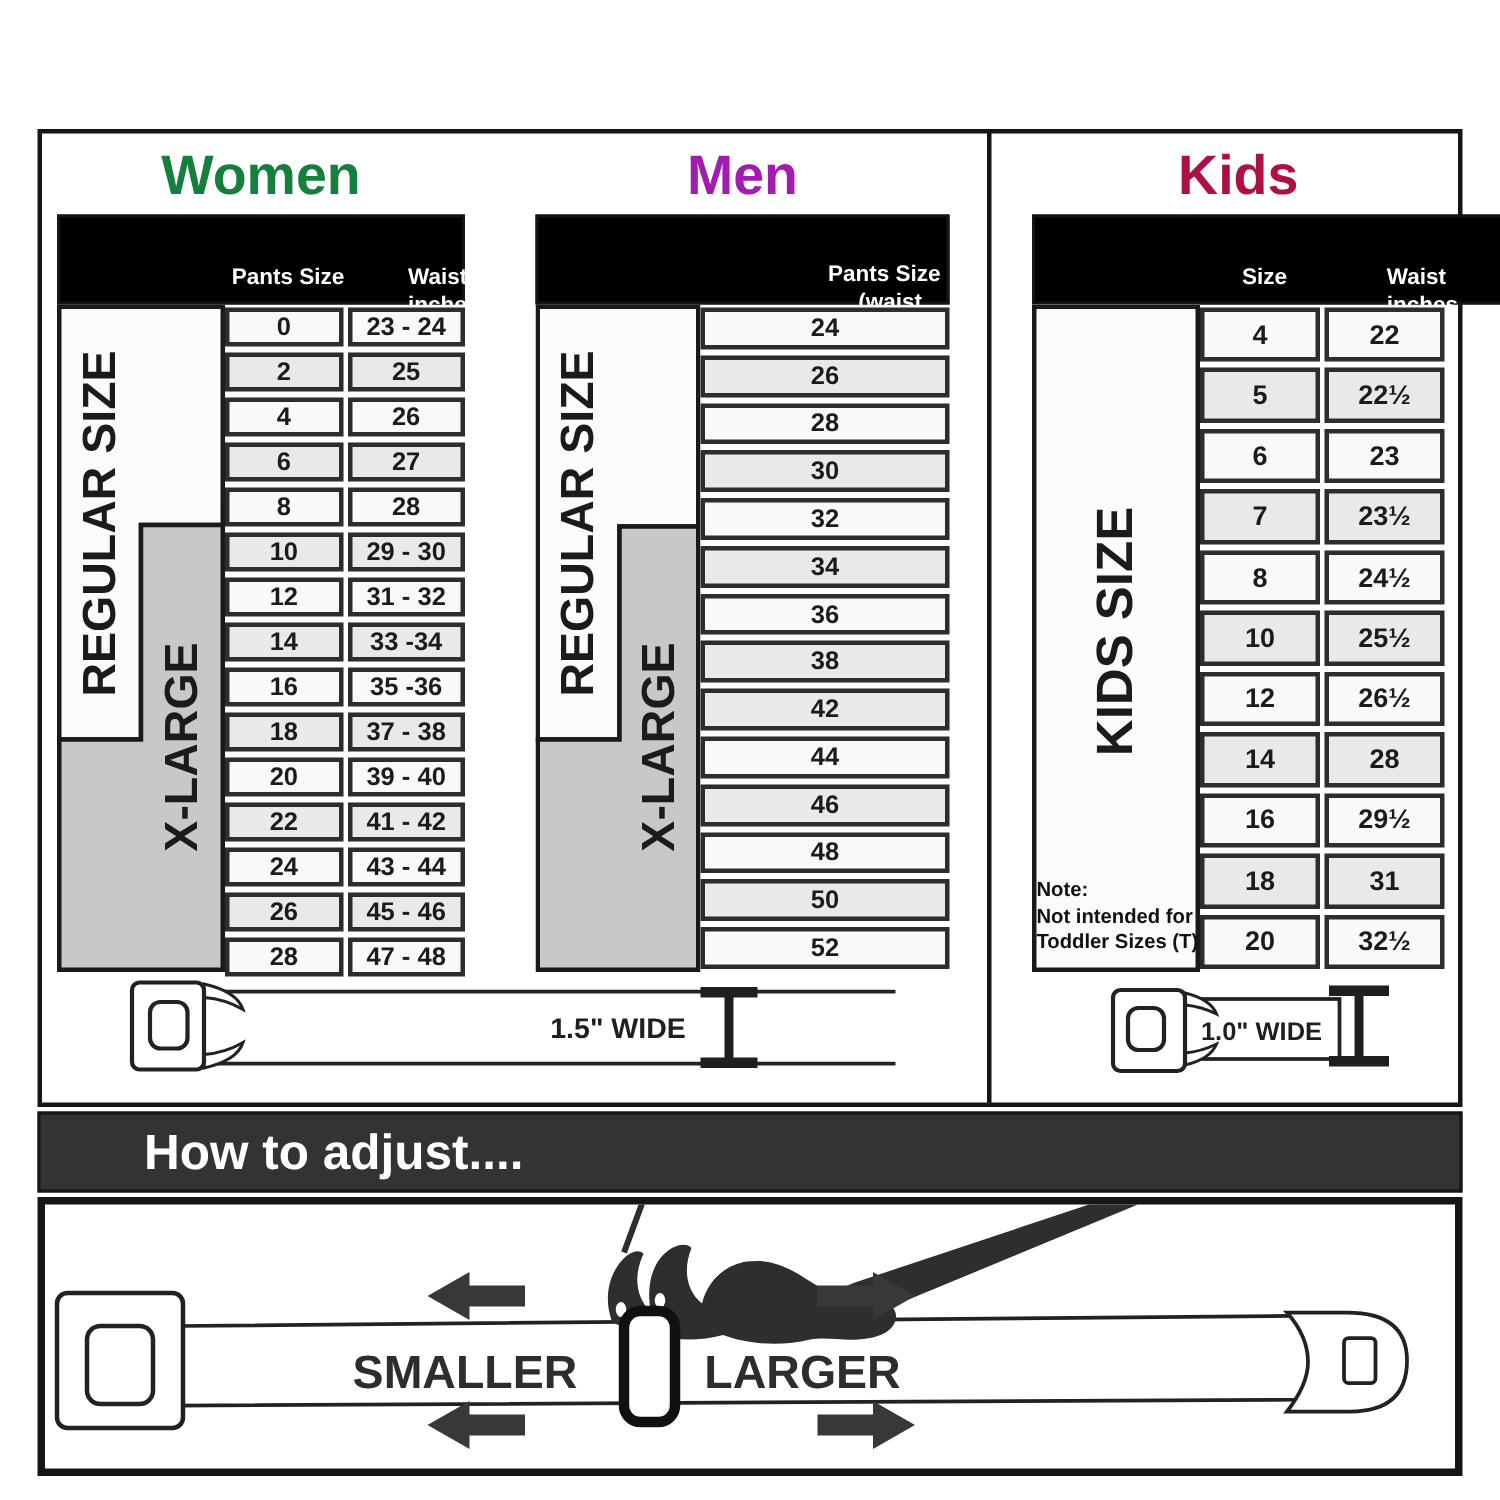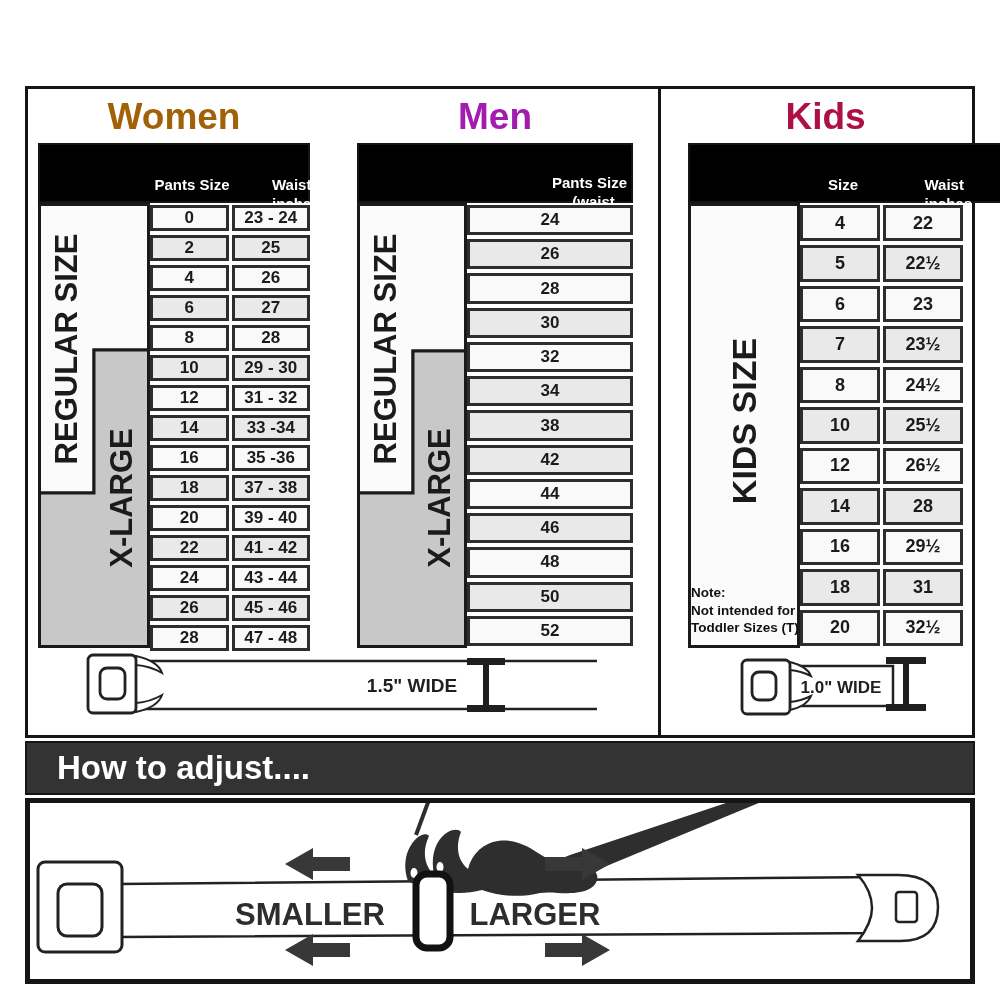--- a/index.html
+++ b/index.html
@@ -24,34 +24,34 @@
          justify-content:center;font-weight:700;font-size:17px;color:#1b1b1b;box-sizing:border-box;}
   .trow.alt .tcell{background:#e9e9e9;}
   .kids-rows .tcell{font-size:18px;}
   
   .kids-label-box{left:688px;top:203px;width:112px;height:445px;background:#fbfbfb;border:3px solid #1a1a1a;}
   .vtext{position:absolute;left:50%;top:215px;transform:translate(-50%,-50%) rotate(-90deg);
          white-space:nowrap;font-size:34px;font-weight:700;color:#1b1b1b;}
   .note{left:691px;top:584px;width:110px;font-size:13.5px;font-weight:700;line-height:1.3;color:#111;}
   
   .adjust-bar{left:25px;top:741px;width:950px;height:54px;background:#333333;border:2px solid #151515;}
-  .adjust-title{color:#fff;font-size:33px;font-weight:700;line-height:50px;padding-left:30px;}
+  .adjust-title{color:#fff;font-size:33px;font-weight:700;line-height:50px;padding-left:30px;margin-left:39px;}
   .illus-box{left:25px;top:798px;width:950px;height:186px;border:5px solid #151515;background:#fff;}
   svg text{font-family:"Liberation Sans","DejaVu Sans",sans-serif;}
 </style>
 </head>
 <body>
 
 <div id="page">
 
 
   <div class="abs main-box"></div>
   <div class="abs divider"></div>
 
-  <div class="abs heading" style="left:38px;top:96px;width:272px;color:#a16207;">Women</div>
+  <div class="abs heading" style="left:38px;top:96px;width:272px;color:#15803d;">Women</div>
   <div class="abs heading" style="left:357px;top:96px;width:276px;color:#a21caf;">Men</div>
   <div class="abs heading" style="left:688px;top:96px;width:275px;color:#ad1043;">Kids</div>
 
   <div class="abs thead" style="left:38px;top:143px;width:272px;height:60px;">
     <span style="left:102px;width:100px;bottom:6px;">Pants Size</span>
     <span style="left:192px;width:80px;bottom:6px;"><span>Waist</span><br><span>inches</span></span>
   </div>
 
   <svg class="abs" style="left:38px;top:203px;" width="112" height="445" viewBox="0 0 112 445">
     <polygon points="1.5,1.5 110.5,1.5 110.5,147 56,147 56,290 1.5,290" fill="#fbfbfb" stroke="#1a1a1a" stroke-width="3"></polygon>
@@ -145,20 +145,23 @@
         <div class="tcell">28</div>
       </div>
       <div class="trow alt">
         <div class="tcell">30</div>
       </div>
       <div class="trow">
         <div class="tcell">32</div>
       </div>
       <div class="trow alt">
         <div class="tcell">34</div>
+      </div>
+      <div class="trow">
+        <div class="tcell">36</div>
       </div>
       <div class="trow alt">
         <div class="tcell">38</div>
       </div>
       <div class="trow alt">
         <div class="tcell">42</div>
       </div>
       <div class="trow">
         <div class="tcell">44</div>
       </div>

